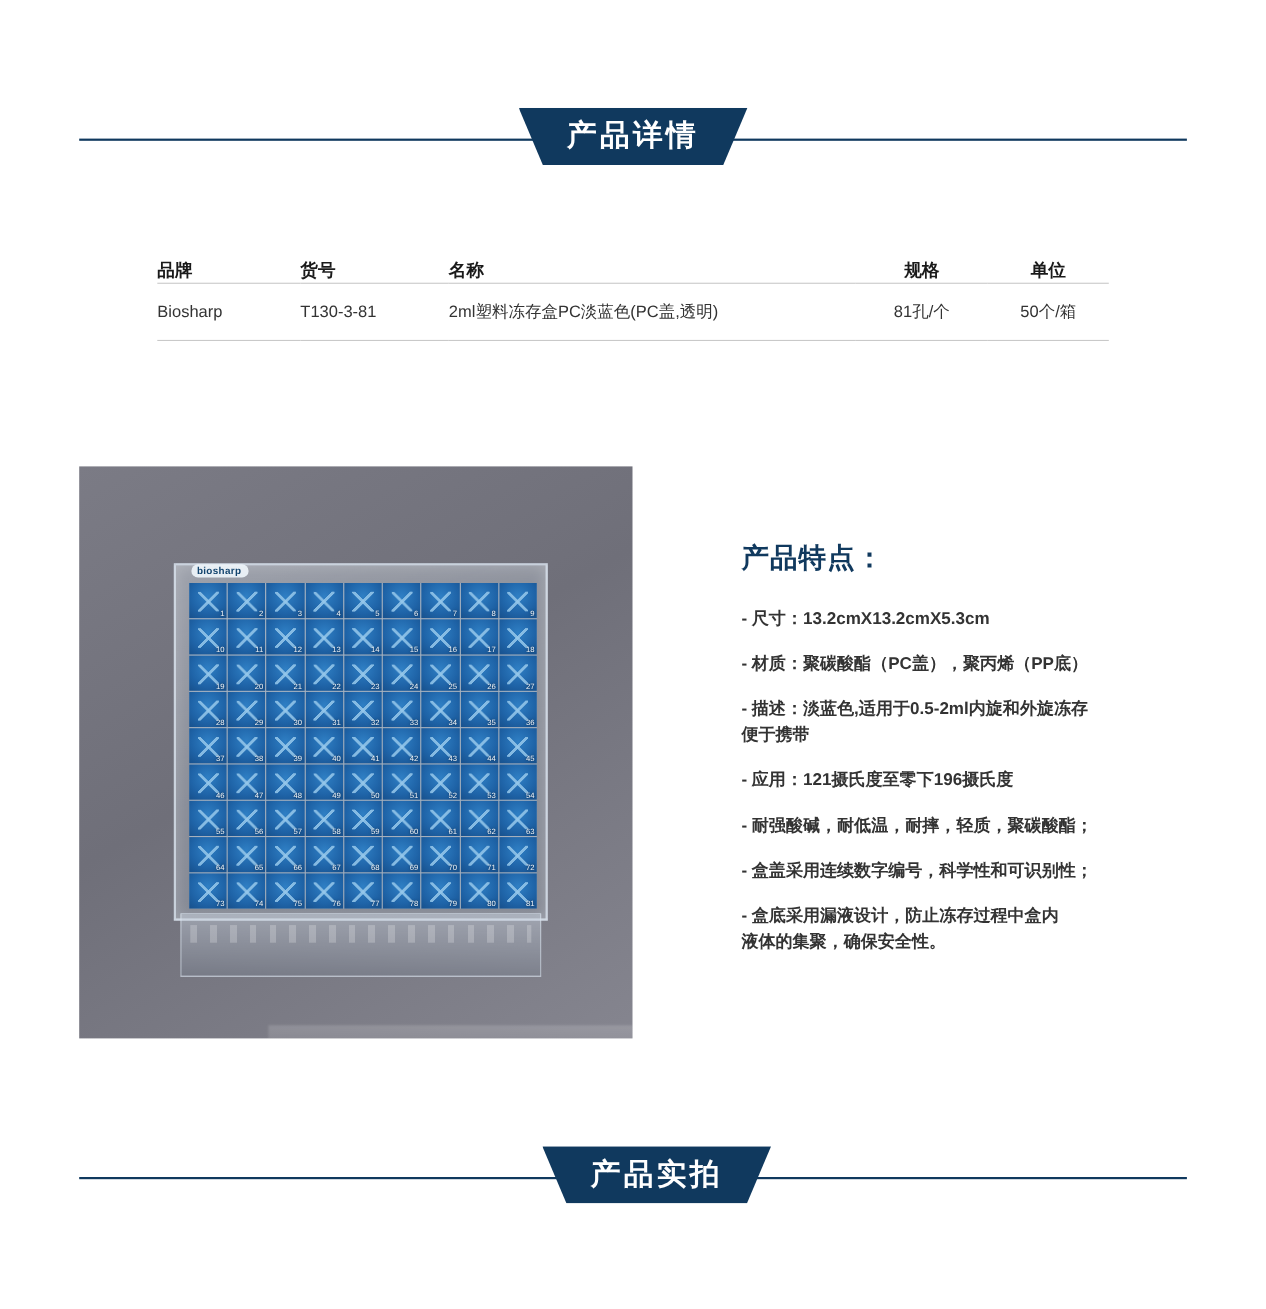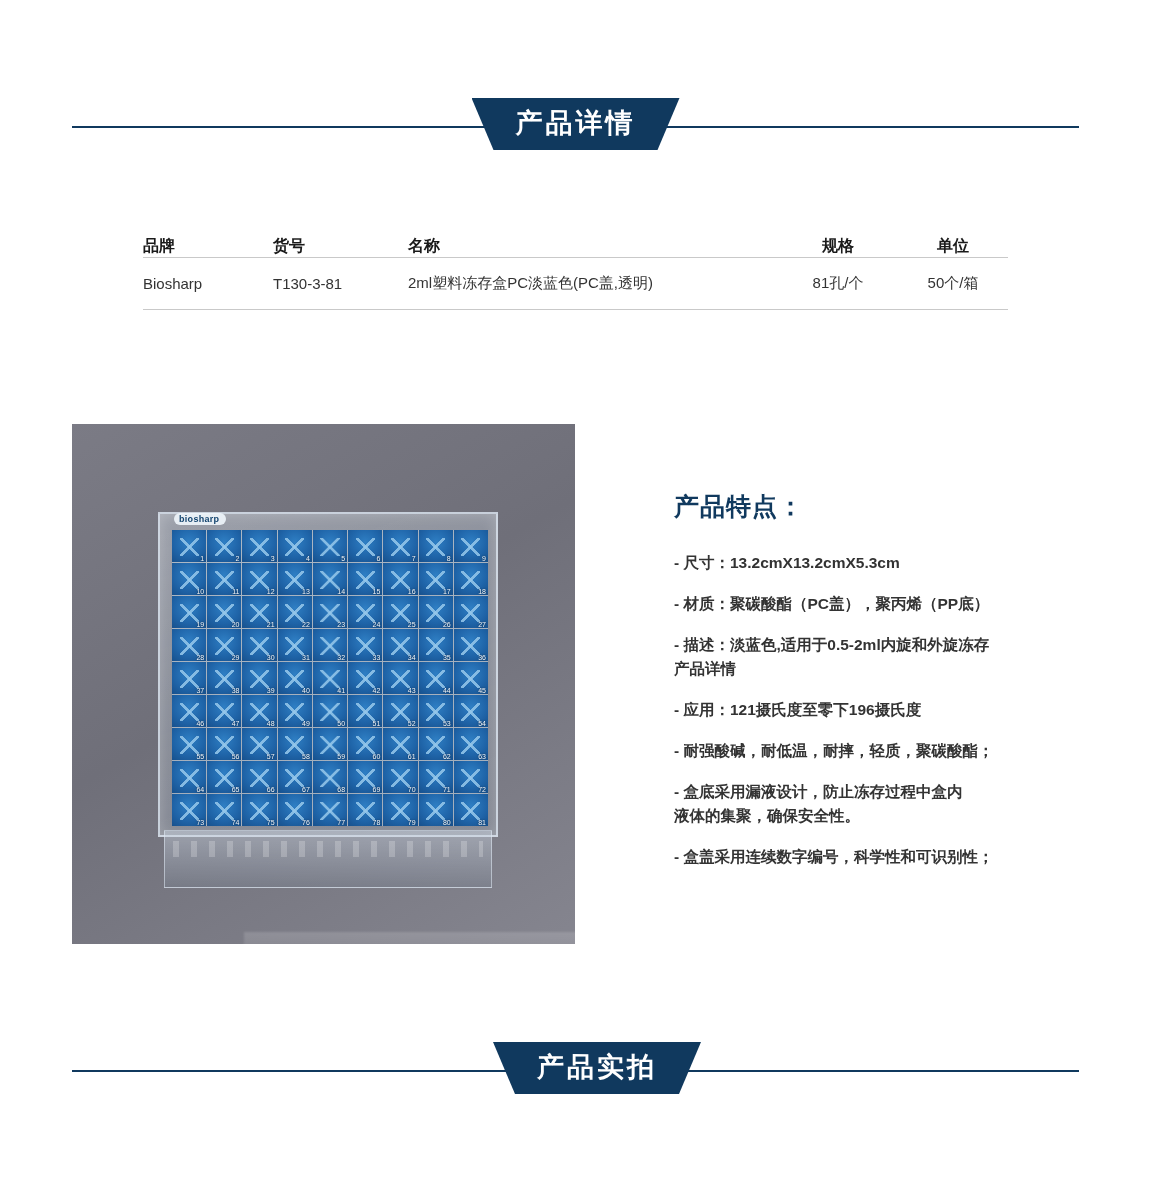--- a/index.html
+++ b/index.html
@@ -486,26 +486,26 @@
       <div class="reflect"></div>
     </div>
   </div>
 
   <div class="features">
     <h2>产品特点：</h2>
     <div id="feature-list">
         <div class="feature-item">- 尺寸：13.2cmX13.2cmX5.3cm</div>
         <div class="feature-item">- 材质：聚碳酸酯（PC盖），聚丙烯（PP底）</div>
         <div class="feature-item">- 描述：淡蓝色,适用于0.5-2ml内旋和外旋冻存
-   产品详情</div>
+   便于携带</div>
         <div class="feature-item">- 应用：121摄氏度至零下196摄氏度</div>
         <div class="feature-item">- 耐强酸碱，耐低温，耐摔，轻质，聚碳酸酯；</div>
+        <div class="feature-item">- 盒盖采用连续数字编号，科学性和可识别性；</div>
         <div class="feature-item">- 盒底采用漏液设计，防止冻存过程中盒内
    液体的集聚，确保安全性。</div>
-        <div class="feature-item">- 盒盖采用连续数字编号，科学性和可识别性；</div>
       </div>
   </div>
 
   <div class="banner" id="banner-photos">
     <div class="rule"></div>
     <div class="banner-tag">产品实拍</div>
   </div>
 
 </div>
 

